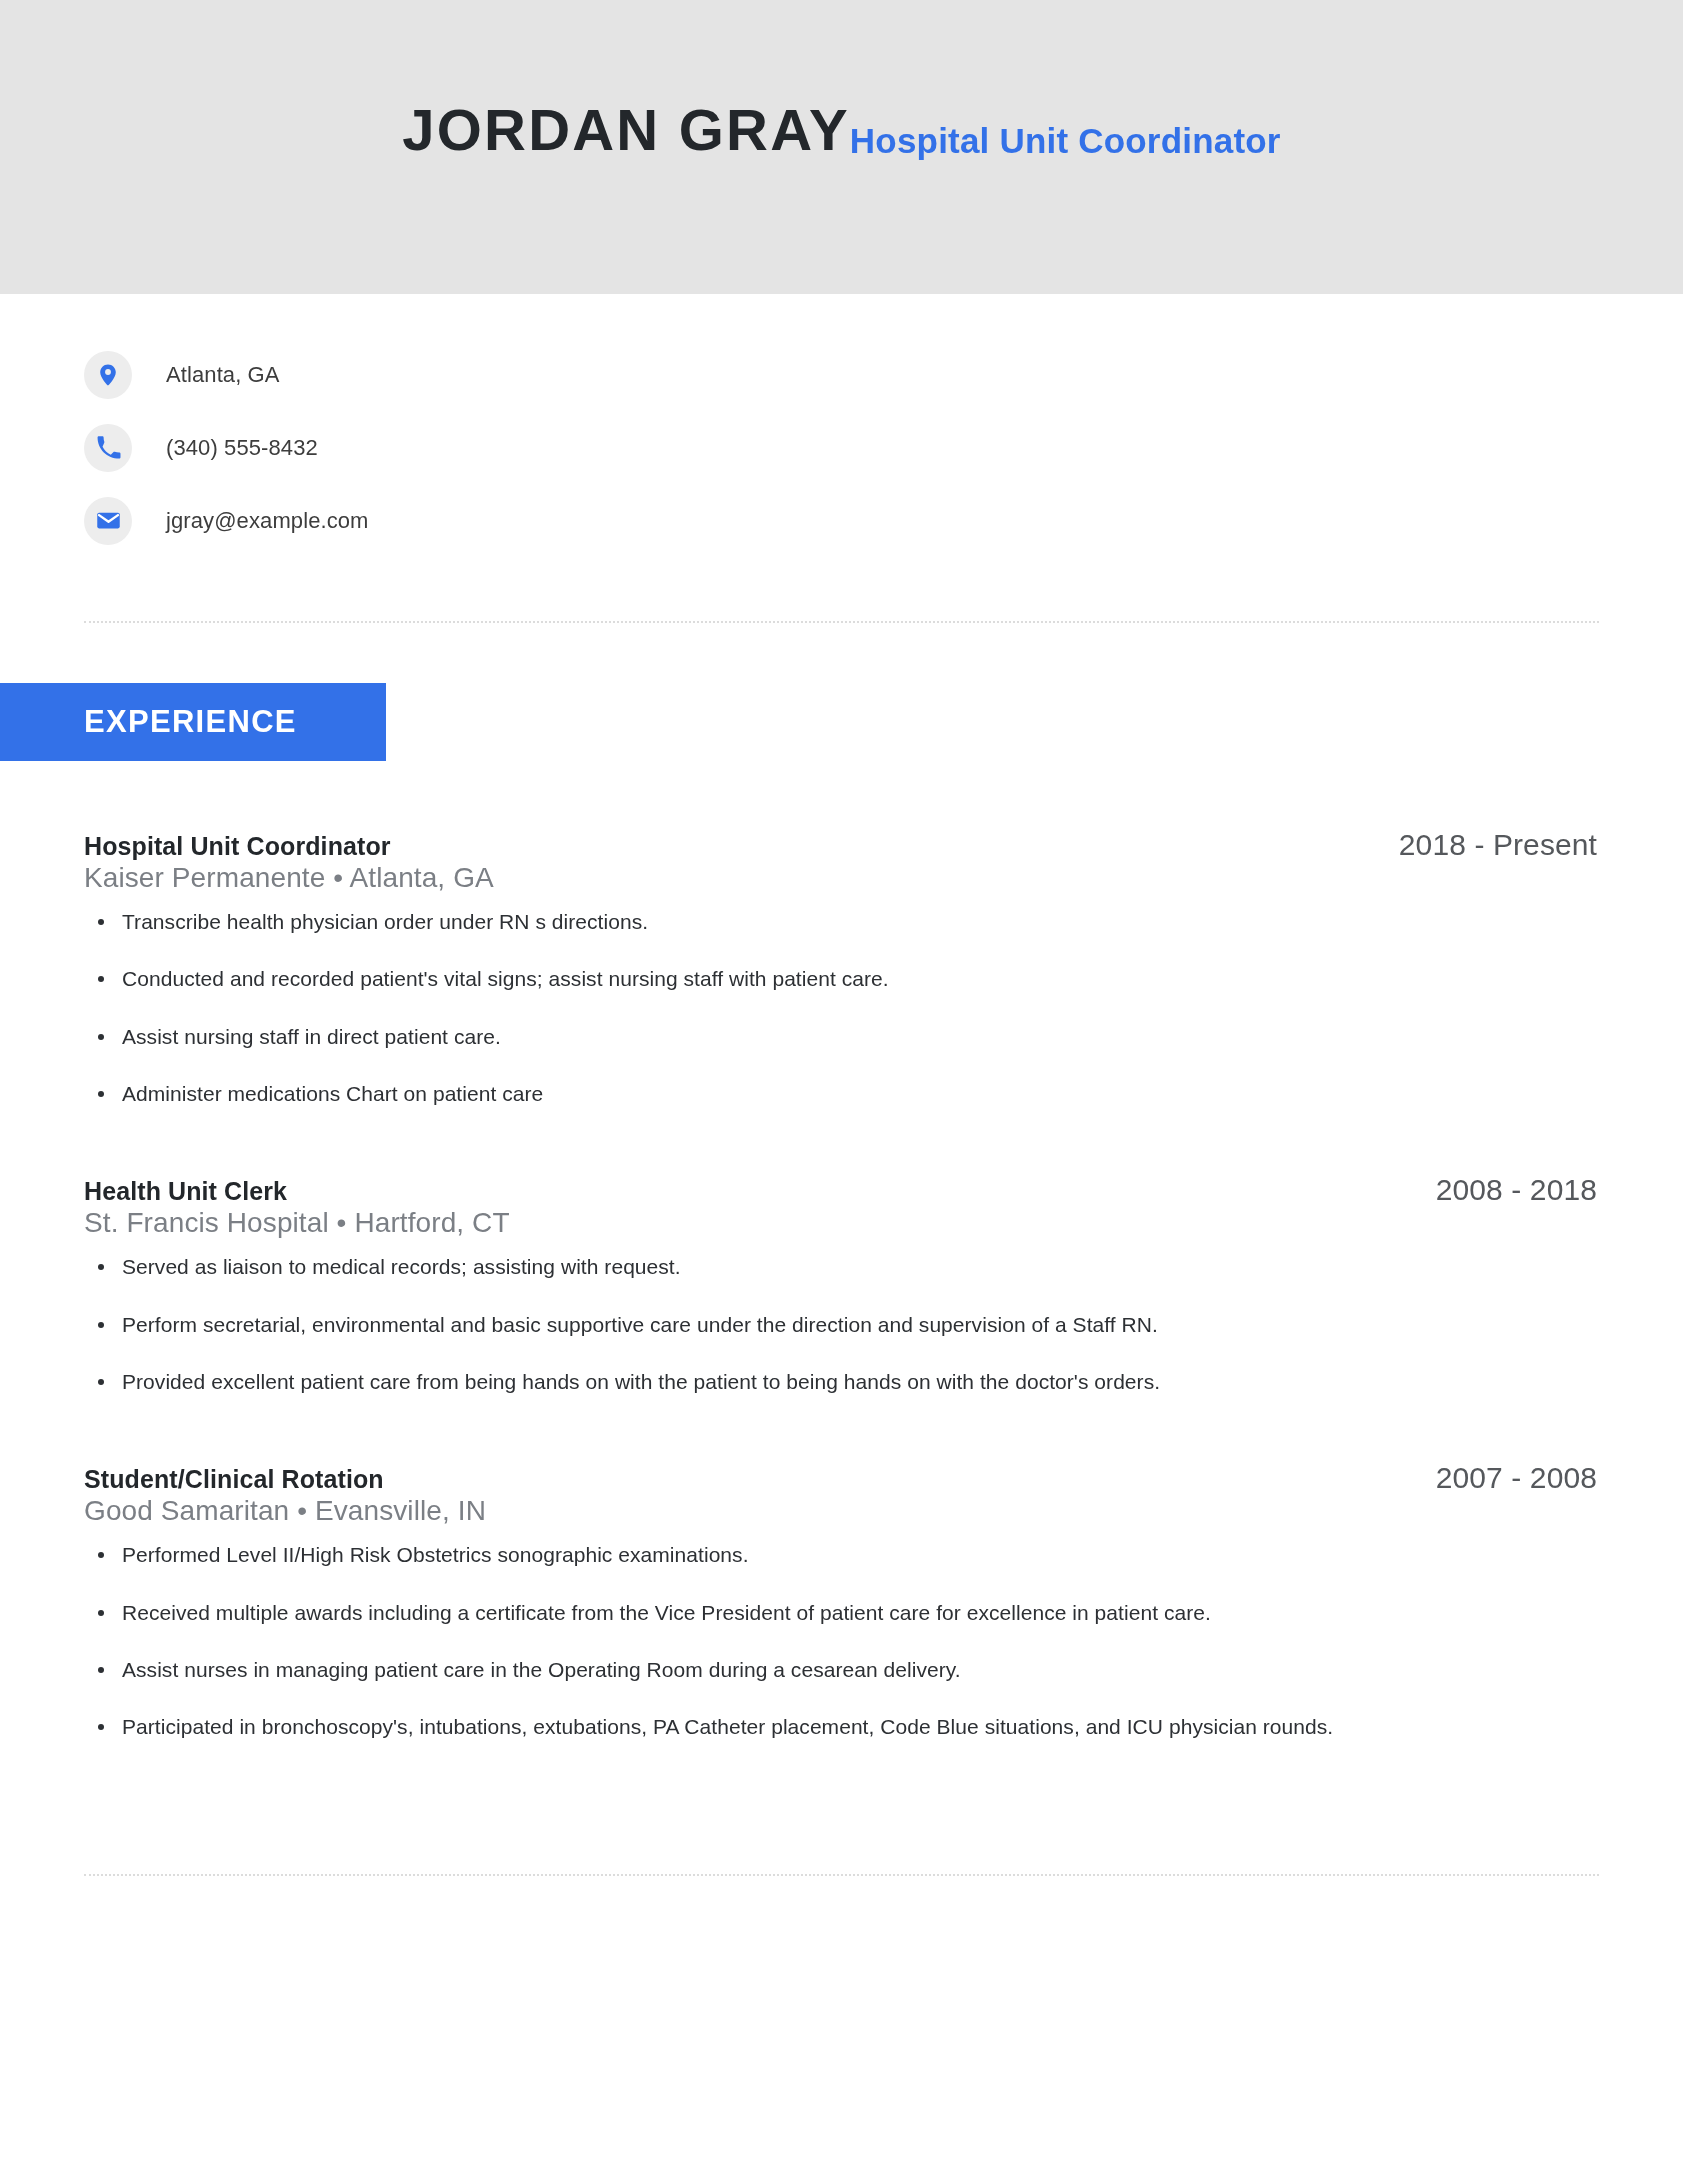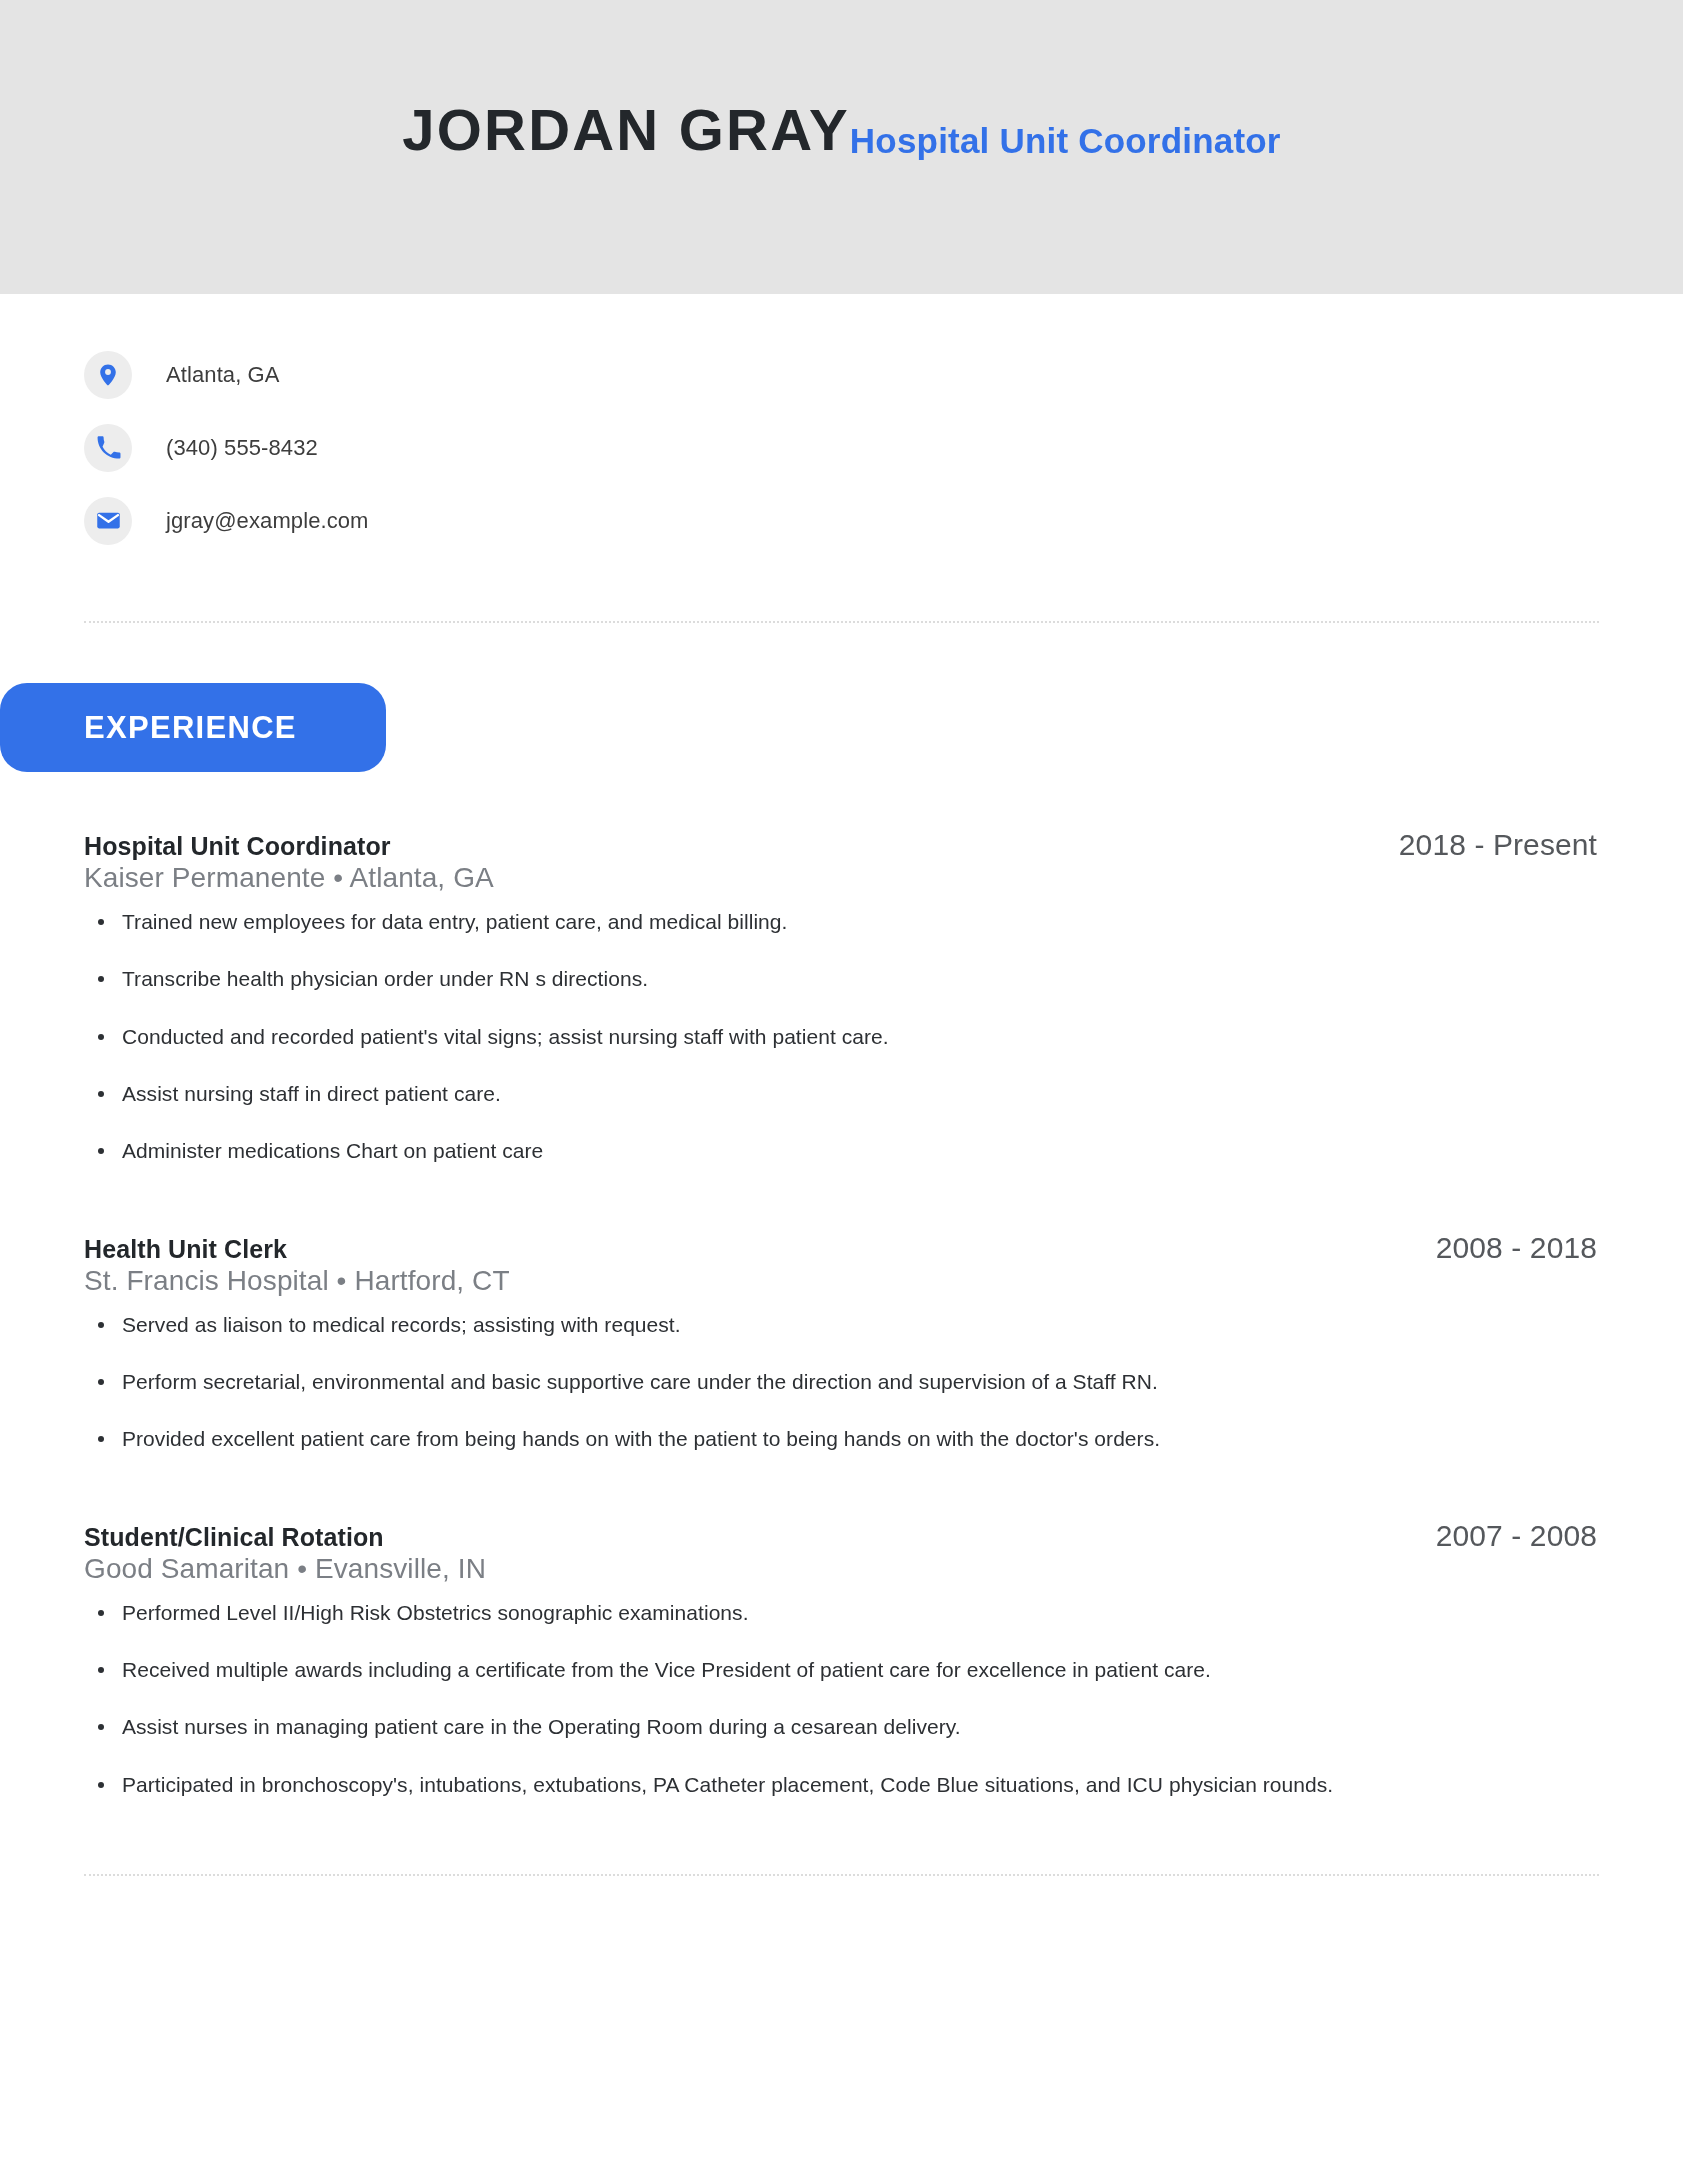--- a/index.html
+++ b/index.html
@@ -91,25 +91,24 @@
   }
   #divider-top { top: 621px; }
   #divider-bottom { top: 1874px; }
 
   
   .section-banner {
     position: absolute;
     left: 0;
     top: 683px;
     width: 386px;
-    height: 89px;
+    height: 78px;
     background: #3371e8;
     display: flex;
     align-items: center;
-    border-radius: 27px;
   }
   .section-banner-label {
     padding-left: 84px;
     color: #ffffff;
     font-size: 31px;
     font-weight: 700;
     letter-spacing: 1.3px;
     text-transform: uppercase;
   }
 
@@ -223,21 +222,20 @@
 
   <div class="experience">
 
     <div class="entry">
       <div class="entry-head">
         <span class="entry-title">Hospital Unit Coordinator</span>
         <span class="entry-dates">2018 - Present</span>
       </div>
       <div class="entry-sub">Kaiser Permanente  •  Atlanta, GA</div>
       <ul class="bullets">
-        <li>Trained new employees for data entry, patient care, and medical billing.</li>
         <li>Transcribe health physician order under RN s directions.</li>
         <li>Conducted and recorded patient's vital signs; assist nursing staff with patient care.</li>
         <li>Assist nursing staff in direct patient care.</li>
         <li>Administer medications Chart on patient care</li>
       </ul>
     </div>
 
     <div class="entry">
       <div class="entry-head">
         <span class="entry-title">Health Unit Clerk</span>

